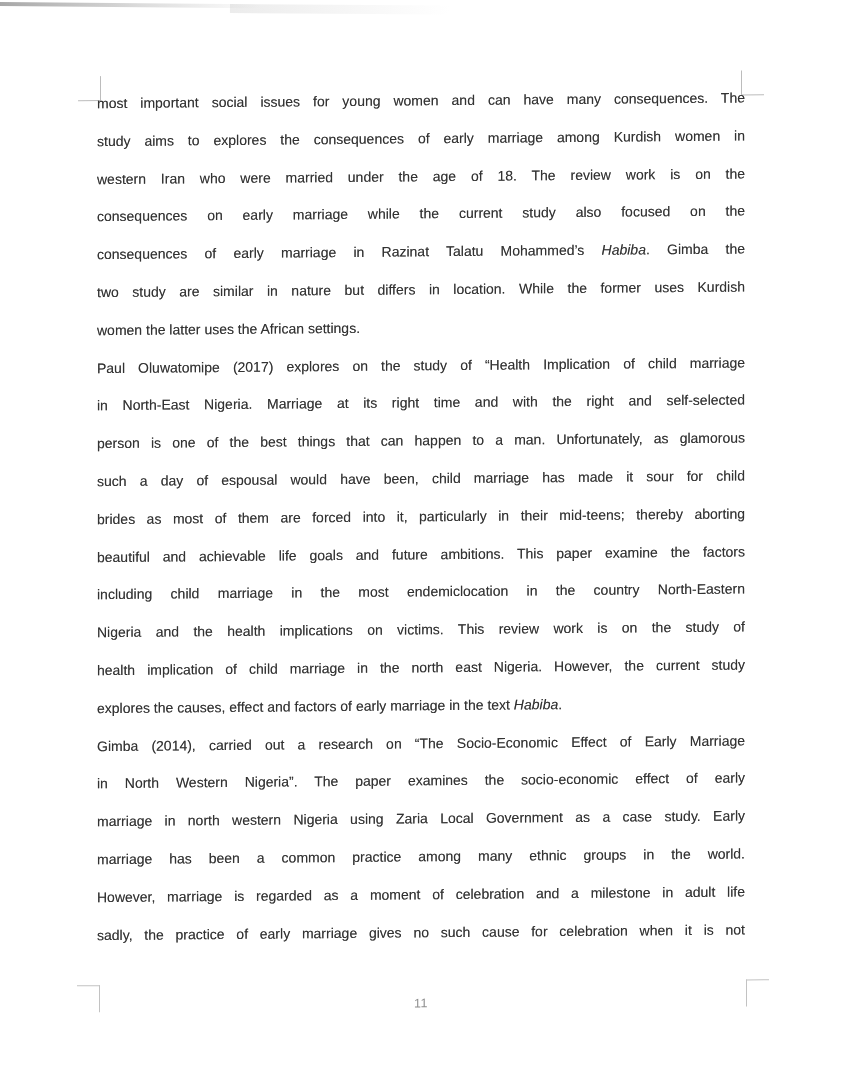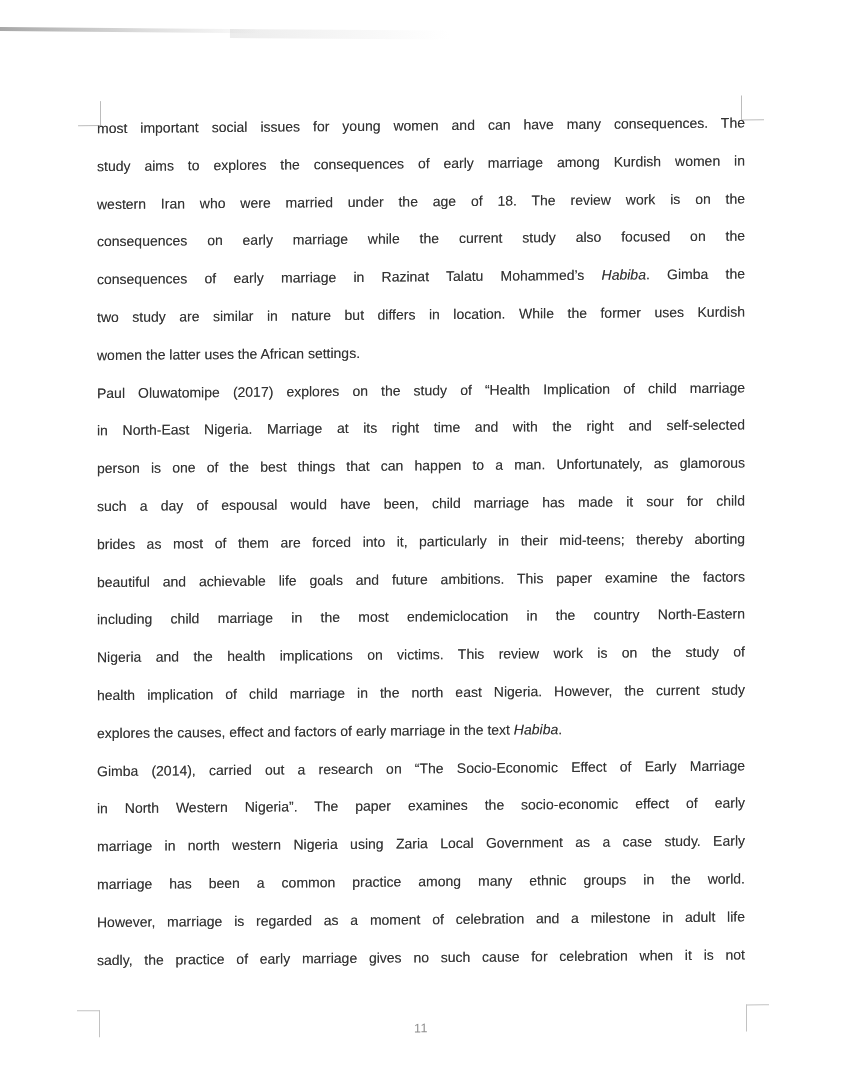--- a/index.html
+++ b/index.html
@@ -9,21 +9,20 @@
     height: 1080px;
     background: #ffffff;
     overflow: hidden;
     font-family: "Liberation Sans", "DejaVu Sans", sans-serif;
   }
   .stage {
     position: relative;
     width: 842px;
     height: 860px;
     background: #ffffff;
-    margin-top: 25px;
   }
   
   .top-edge {
     position: absolute;
     left: 0; top: 2px;
     width: 260px; height: 4px;
     background: linear-gradient(to right, rgba(95,95,95,0.55), rgba(140,140,140,0.30) 55%, rgba(190,190,190,0.0));
     transform: rotate(0.5deg);
     transform-origin: 0 0;
   }

